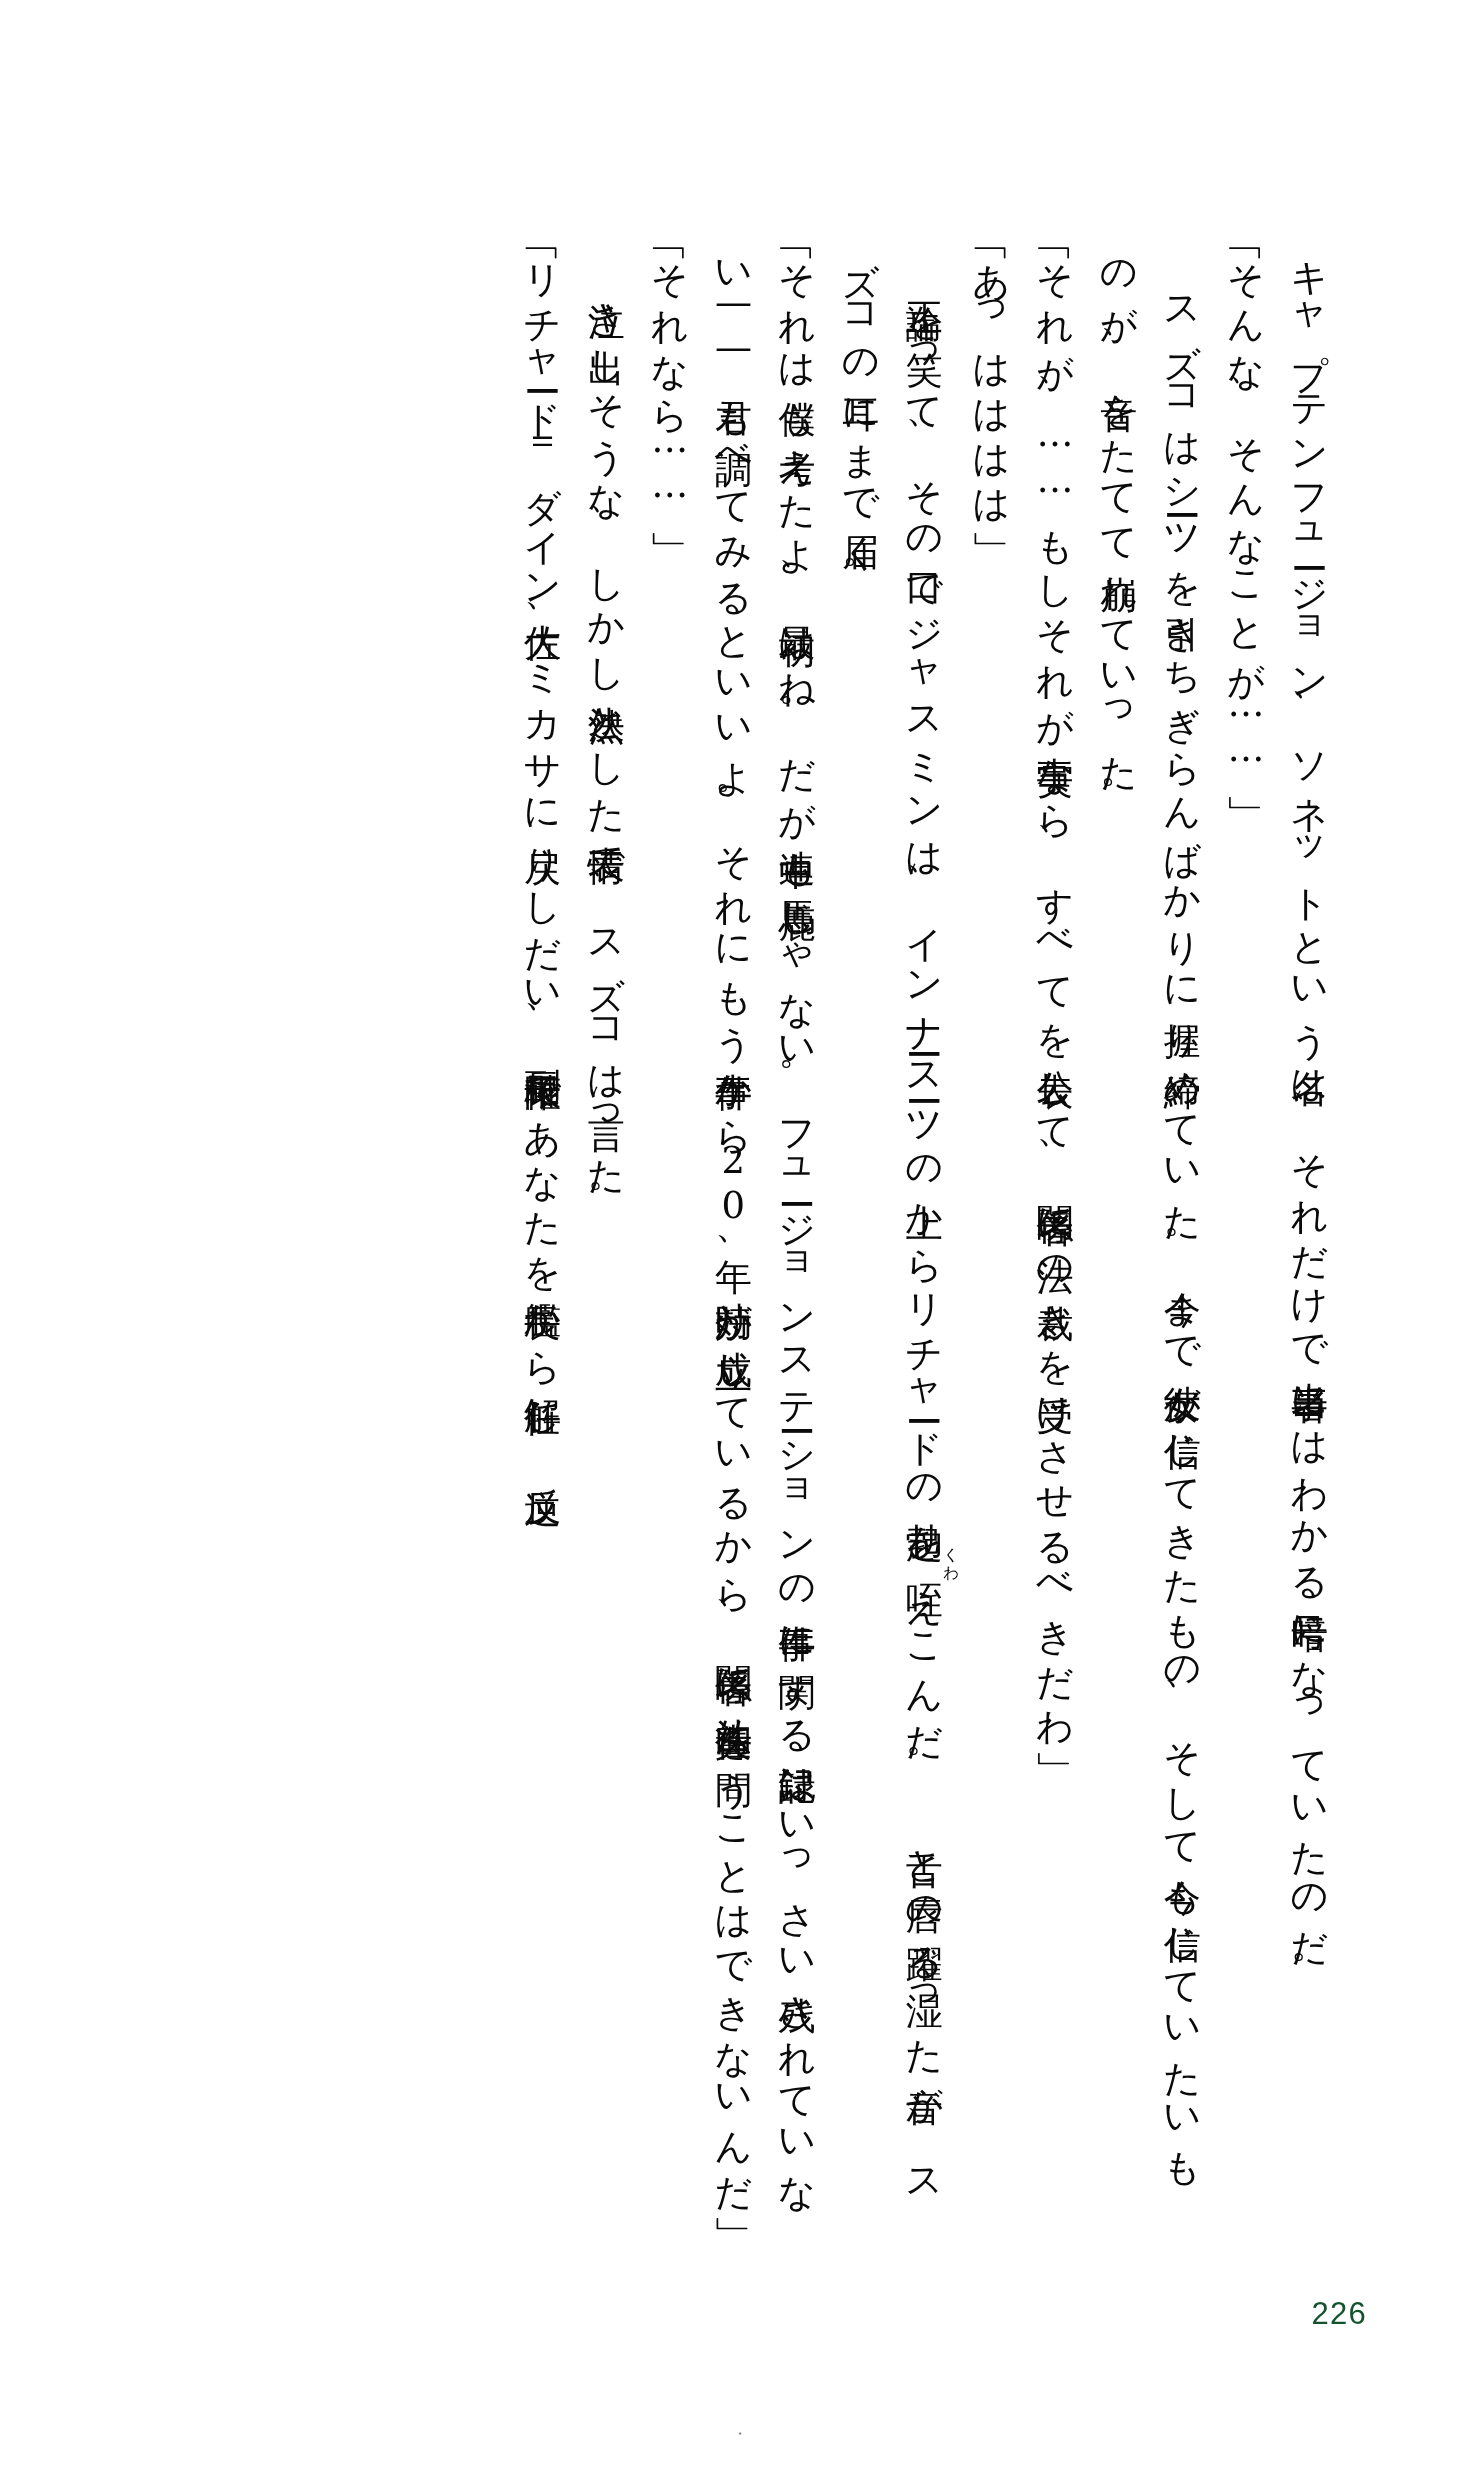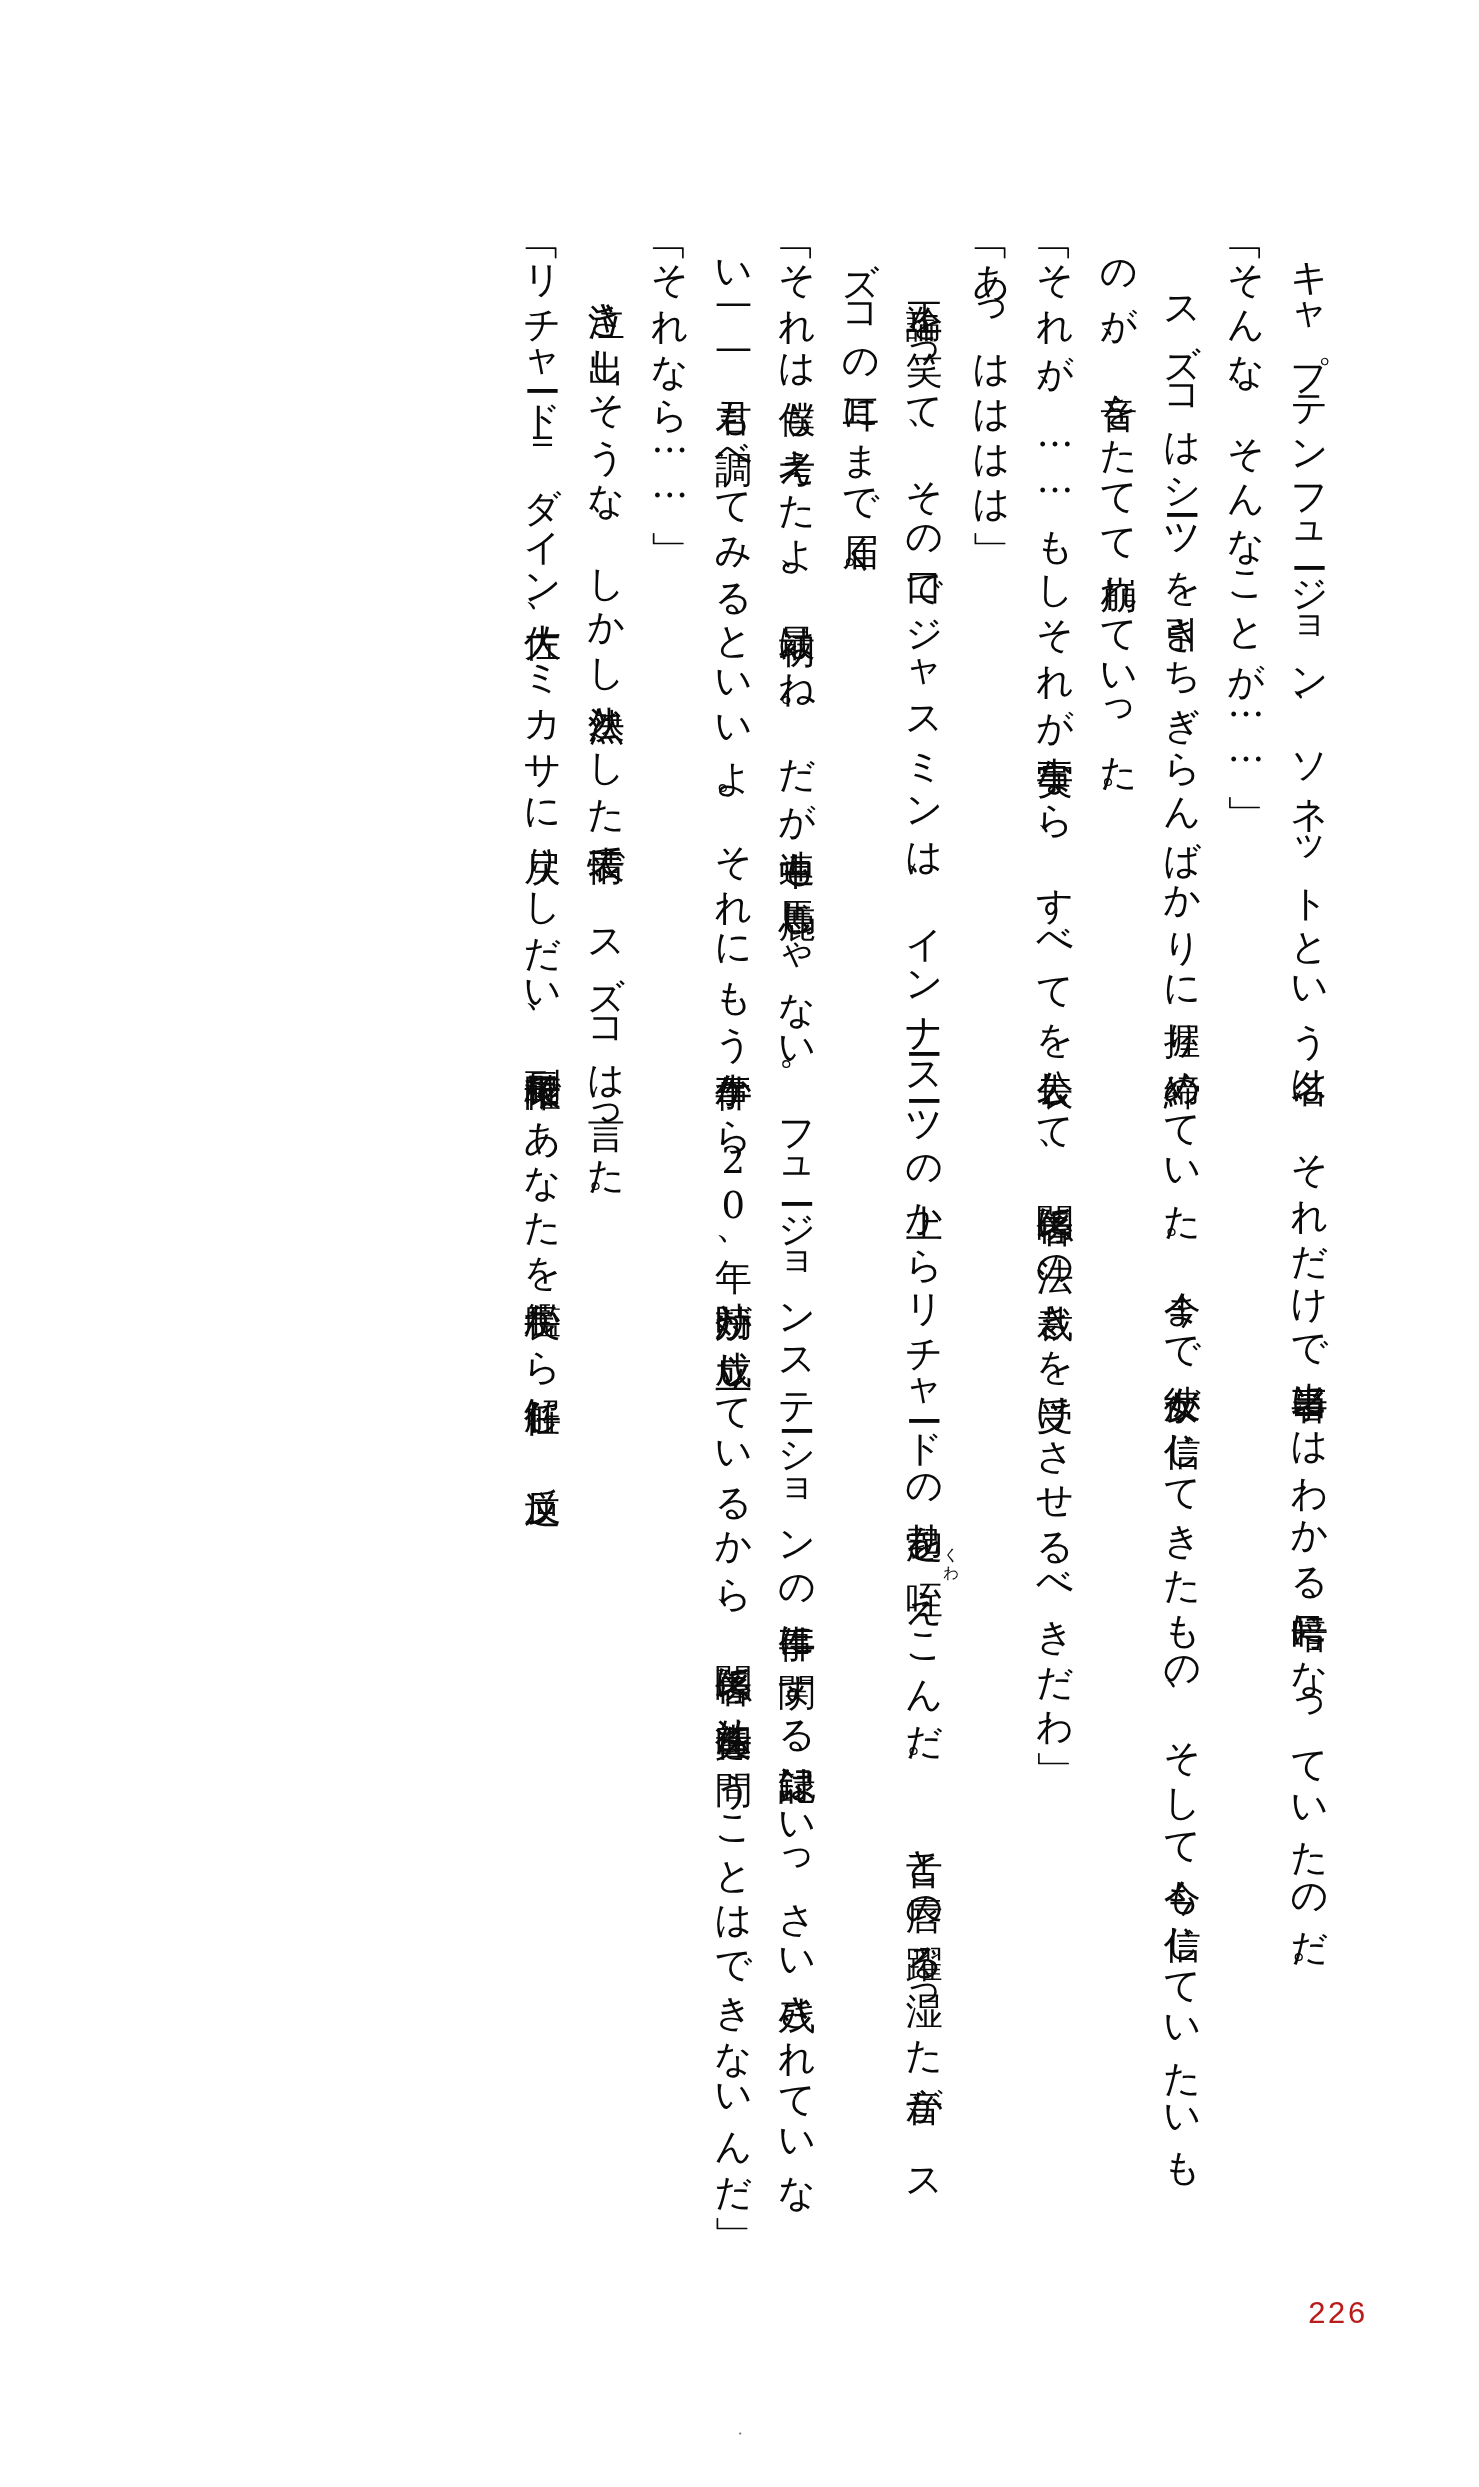--- a/index.html
+++ b/index.html
@@ -54,23 +54,23 @@
   rt {
     font-size: 0.42em;
     letter-spacing: 0;
     line-height: 1;
   }
   #page-number {
     position: absolute;
     right: 113px;
     bottom: 155px;
     font-size: 31px;
-    font-family: Liberation Mono, monospace;
+    font-family: Liberation Sans, sans-serif;
     letter-spacing: 0.04em;
-    color: #b91c1c;
+    color: #14532d;
   }
   #footer-dot {
     position: absolute;
     left: 50%;
     bottom: 44px;
     transform: translateX(-50%);
     font-size: 13px;
     color: #6d6d6d;
   }
 </style>

